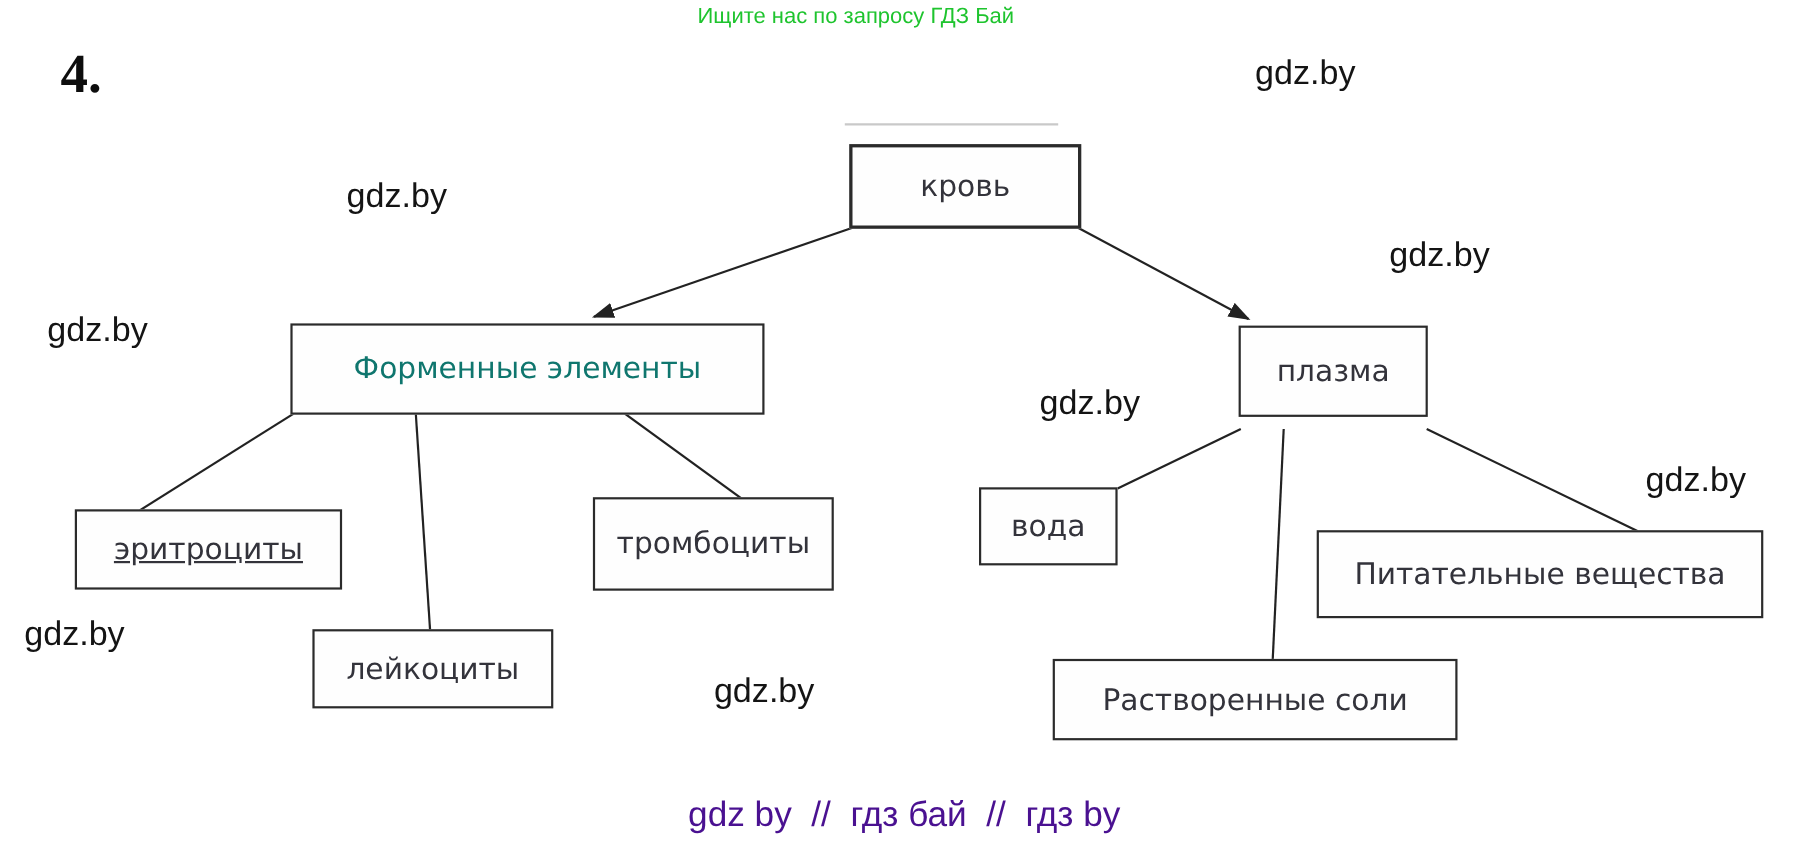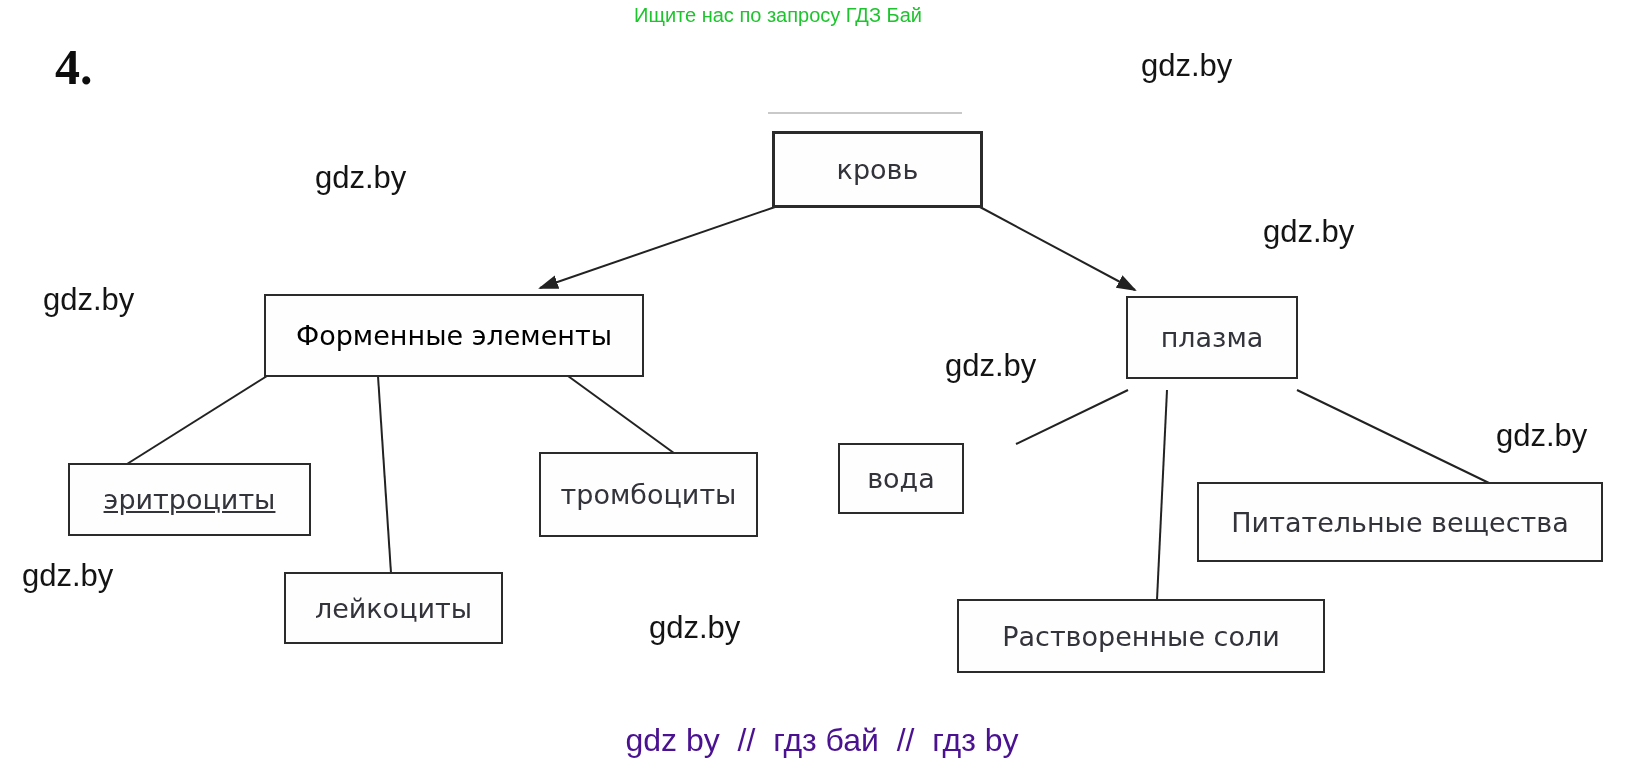--- a/index.html
+++ b/index.html
@@ -91,26 +91,26 @@
         <line x1="568" y1="376" x2="689" y2="464" stroke="#222222" stroke-width="2"></line>
         <line x1="1128" y1="390" x2="1016" y2="444" stroke="#222222" stroke-width="2"></line>
         <line x1="1167" y1="390" x2="1157" y2="600" stroke="#222222" stroke-width="2"></line>
         <line x1="1297" y1="390" x2="1489" y2="483" stroke="#222222" stroke-width="2"></line>
         <line x1="768" y1="113" x2="962" y2="113" stroke="#c9c9c9" stroke-width="2"></line>
       </g>
   </svg>
 
   <div id="nodes">
       <div class="node" style="left: 772px; top: 131px; width: 211px; height: 77px; border: 3px solid rgb(43, 43, 43); color: rgb(51, 51, 59);">кровь</div>
-      <div class="node" style="left: 264px; top: 294px; width: 380px; height: 83px; border: 2px solid rgb(43, 43, 43); color: #000000;">Форменные элементы</div>
+      <div class="node" style="left: 264px; top: 294px; width: 431px; height: 83px; border: 2px solid rgb(43, 43, 43); color: #0f766e;">Форменные элементы</div>
       <div class="node" style="left: 68px; top: 463px; width: 243px; height: 73px; border: 2px solid rgb(43, 43, 43); color: rgb(51, 51, 59); text-decoration: underline;">эритроциты</div>
       <div class="node" style="left: 284px; top: 572px; width: 219px; height: 72px; border: 2px solid rgb(43, 43, 43); color: rgb(51, 51, 59);">лейкоциты</div>
       <div class="node" style="left: 539px; top: 452px; width: 219px; height: 85px; border: 2px solid rgb(43, 43, 43); color: rgb(51, 51, 59);">тромбоциты</div>
       <div class="node" style="left: 1126px; top: 296px; width: 172px; height: 83px; border: 2px solid rgb(43, 43, 43); color: rgb(51, 51, 59);">плазма</div>
-      <div class="node" style="left: 838px; top: 443px; width: 126px; height: 71px; border: 2px solid rgb(43, 43, 43); color: rgb(51, 51, 59);">вода</div>
+      <div class="node" style="left: 890px; top: 443px; width: 126px; height: 71px; border: 2px solid rgb(43, 43, 43); color: rgb(51, 51, 59);">вода</div>
       <div class="node" style="left: 1197px; top: 482px; width: 406px; height: 80px; border: 2px solid rgb(43, 43, 43); color: rgb(51, 51, 59);">Питательные вещества</div>
       <div class="node" style="left: 957px; top: 599px; width: 368px; height: 74px; border: 2px solid rgb(43, 43, 43); color: rgb(51, 51, 59);">Растворенные соли</div>
     </div>
 
   <div id="watermarks">
       <div class="watermark" style="left: 1141px; top: 50px; color: rgb(20, 20, 20);">gdz.by</div>
       <div class="watermark" style="left: 315px; top: 162px; color: rgb(20, 20, 20);">gdz.by</div>
       <div class="watermark" style="left: 43px; top: 284px; color: rgb(20, 20, 20);">gdz.by</div>
       <div class="watermark" style="left: 1263px; top: 216px; color: rgb(20, 20, 20);">gdz.by</div>
       <div class="watermark" style="left: 945px; top: 350px; color: rgb(20, 20, 20);">gdz.by</div>

